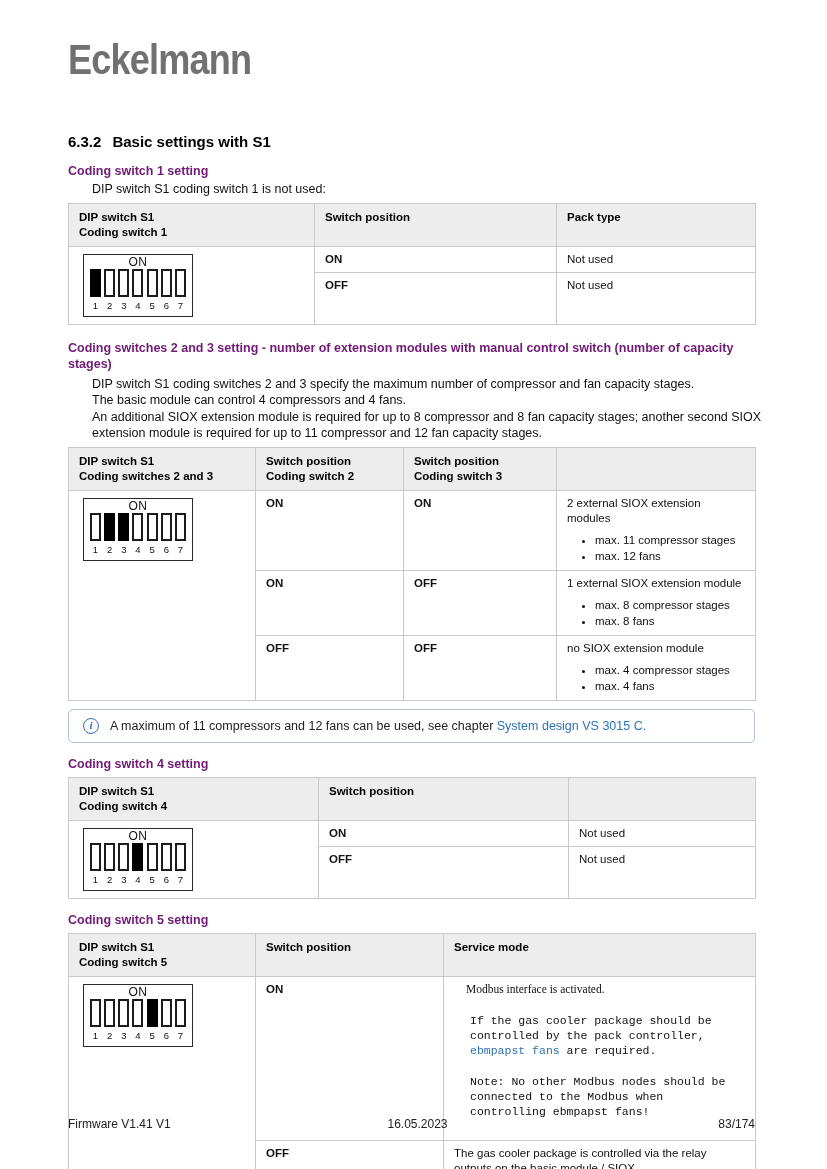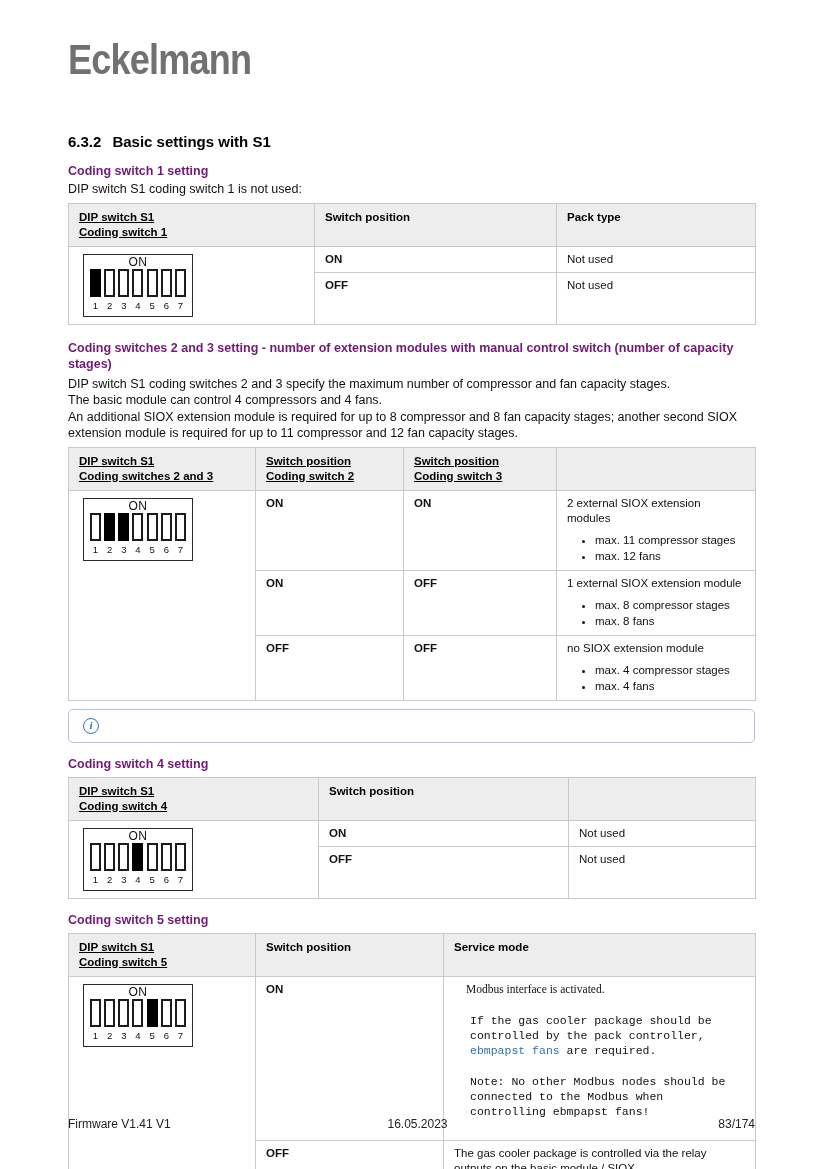--- a/index.html
+++ b/index.html
@@ -16,33 +16,33 @@
     margin-top:38px; font-size:43px; font-weight:bold; color:#717174;
     letter-spacing:-1px; transform:scaleX(0.84); transform-origin:left center;
     line-height:1; width:220px;
   }
 
   
   .section-heading { margin-top:52px; font-size:15px; font-weight:bold; color:#000; }
   .section-heading .sec-num { margin-right:11px; }
   .sub-heading { margin-top:13px; font-size:12.5px; font-weight:bold; color:#701a75; line-height:16px; }
   .sub-heading.wide { width:687px; }
-  .body-par { margin-top:2px; font-size:12.5px; line-height:16.5px; color:#111; width:687px; }
+  .body-par { margin-top:2px; font-size:12.5px; line-height:16.5px; color:#111; width:687px;margin-left:24px; }
 
   
   table.doc-table {
     width:687px; border-collapse:collapse; table-layout:fixed;
     font-size:11.5px; margin-top:5px;
   }
   table.doc-table th, table.doc-table td {
     border:1px solid #c9c9c9; padding:5px 10px; vertical-align:top; text-align:left;
     line-height:15px; color:#111;
   }
   table.doc-table th { background:#ededed; font-weight:bold; color:#000; padding-top:6px; padding-bottom:6px; }
-  table.doc-table th .h-line { display:block;text-decoration:underline; }
+  table.doc-table th .h-line { display:block; }
   tr.row-on  td { height:26px; }
   .cell-bold { font-weight:bold; }
 
   
   .dip {
     width:110px; border:1px solid #2a2a2a; background:#fff;
     padding:1px 6px 3px 6px; margin:2px 0 2px 4px;
   }
   .dip-on { text-align:center; font-size:12px; line-height:13px; color:#111; letter-spacing:0.5px; }
   .dip-slots { display:flex; justify-content:space-between; }
@@ -235,20 +235,23 @@
               <li>max. 4 compressor stages</li>
               <li>max. 4 fans</li>
             </ul>
           </td>
         </tr>
       </tbody>
     </table>
 
     <div class="info-box">
       <span class="info-icon">i</span>
+      <span class="info-text">
+        <span>A maximum of 11 compressors and 12 fans can be used, see chapter </span><a class="doc-link">System design VS 3015 C.</a>
+      </span>
     </div>
 
     <div class="sub-heading mt-sec4">Coding switch 4 setting</div>
 
     <table class="doc-table">
       <colgroup>
           <col style="width:250px">
           <col style="width:250px">
           <col style="width:187px">
         </colgroup>

